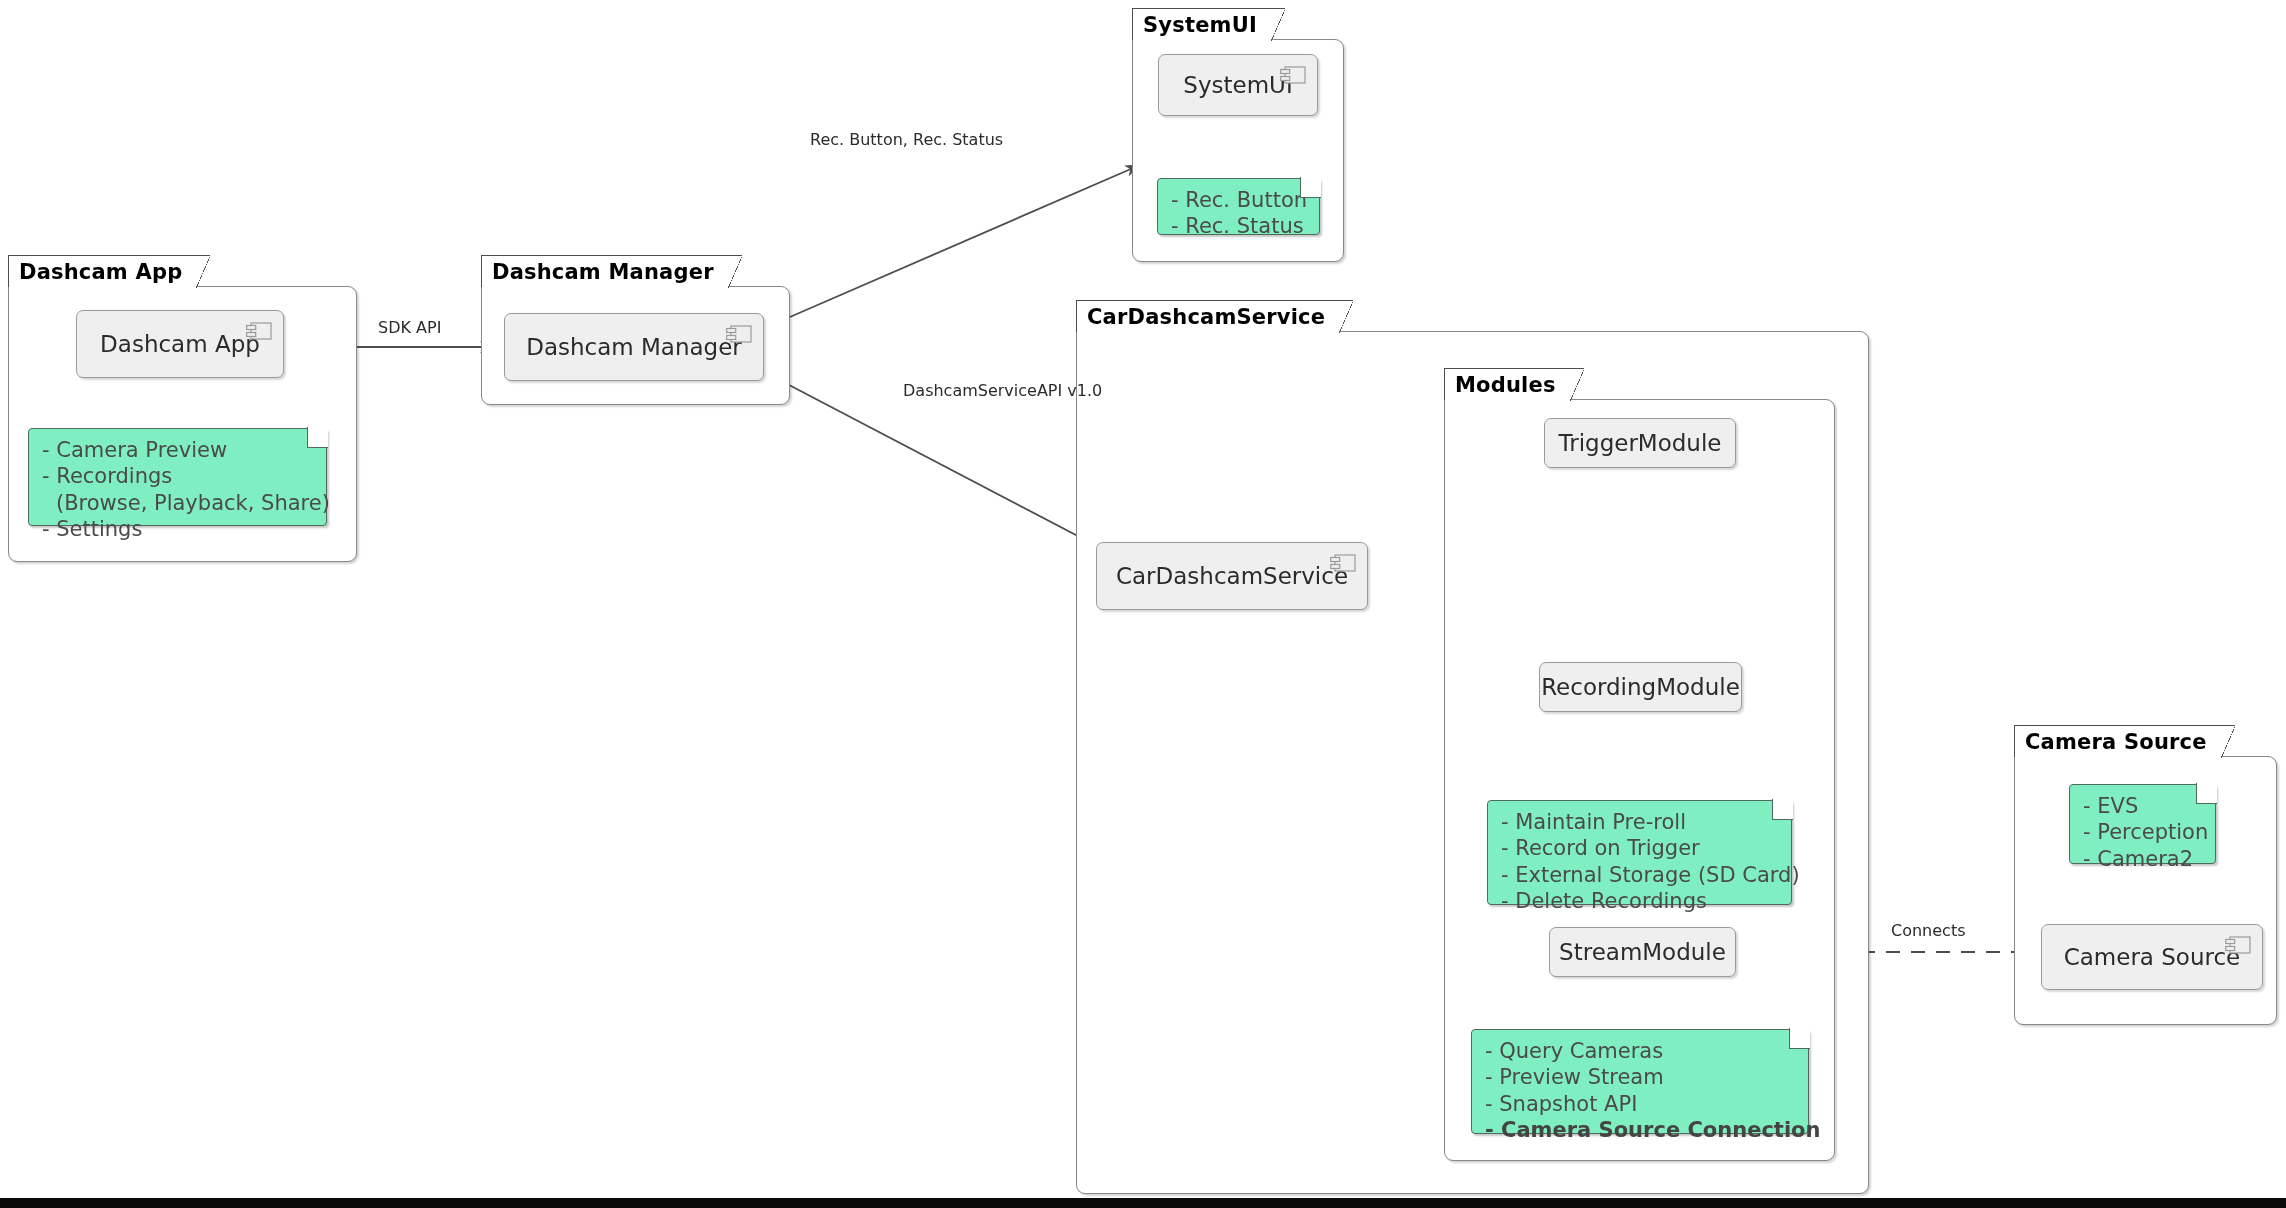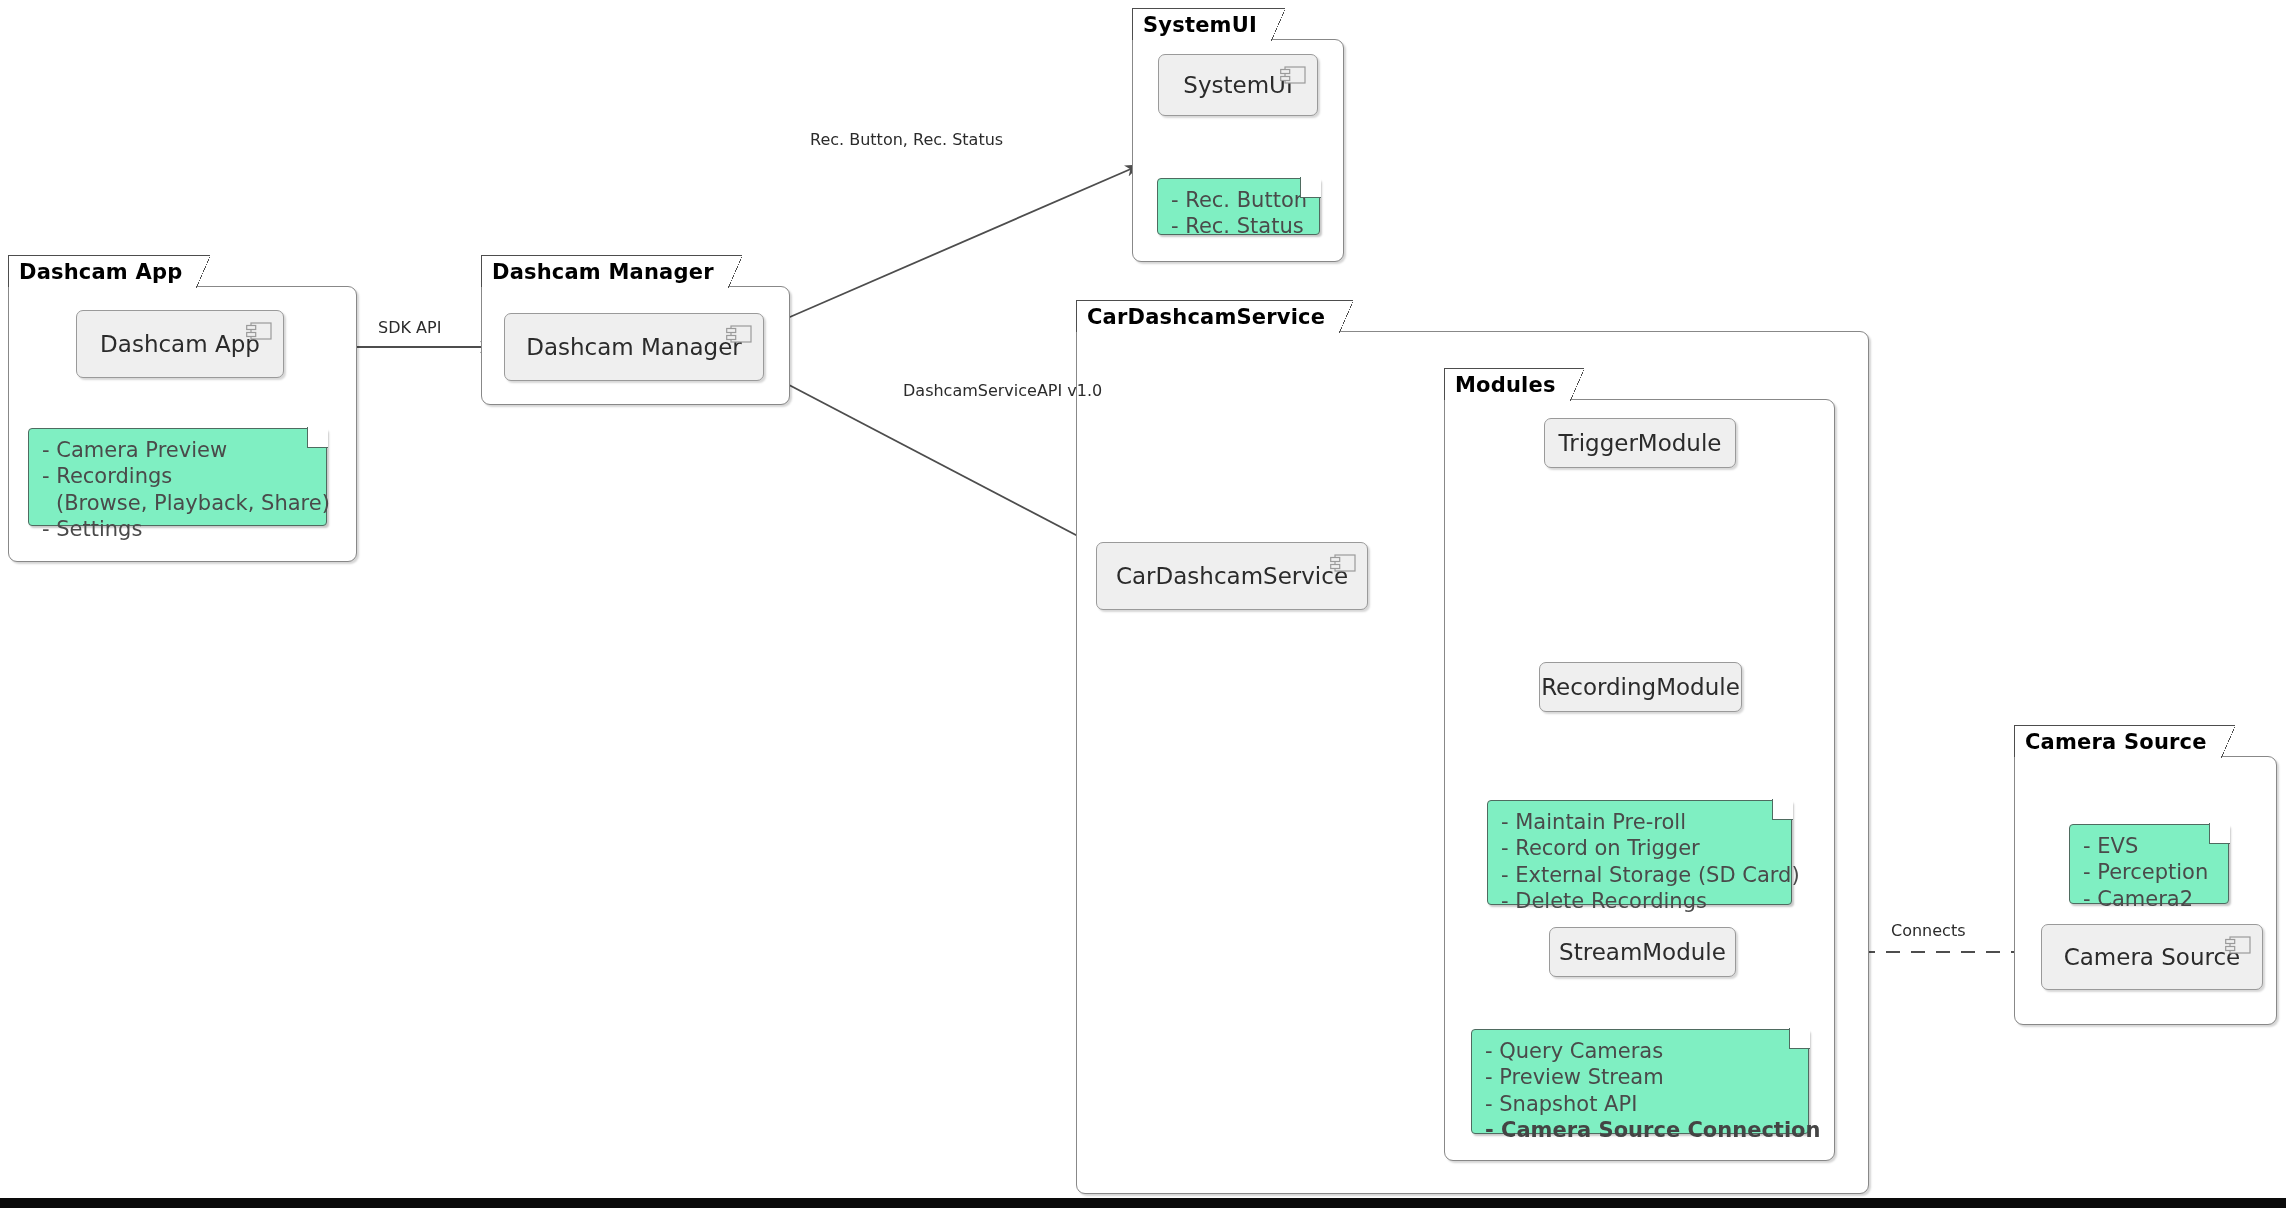--- a/index.html
+++ b/index.html
@@ -251,21 +251,21 @@
     <div class="ln">- Preview Stream</div>
     <div class="ln">- Snapshot API</div>
     <div class="ln b">- Camera Source Connection</div>
   </div>
 
   <div class="pkg" style="left:2014px;top:725px;width:263px;height:300px;">
     <div class="pkg-tab" style="min-width:194px;">Camera Source</div>
     <div class="pkg-body"></div>
   </div>
 
-  <div class="note" style="left:2069px;top:824px;width:160px;height:80px;">
+  <div class="note" style="left:2069px;top:784px;width:147px;height:80px;">
     <div class="fold"></div>
     <div class="ln">- EVS</div>
     <div class="ln">- Perception</div>
     <div class="ln">- Camera2</div>
   </div>
 
   <div class="comp" style="left:2041px;top:924px;width:222px;height:66px;">
     <span>Camera Source</span>
     <span class="cicon">
       <svg width="26" height="18" viewBox="0 0 26 18">

